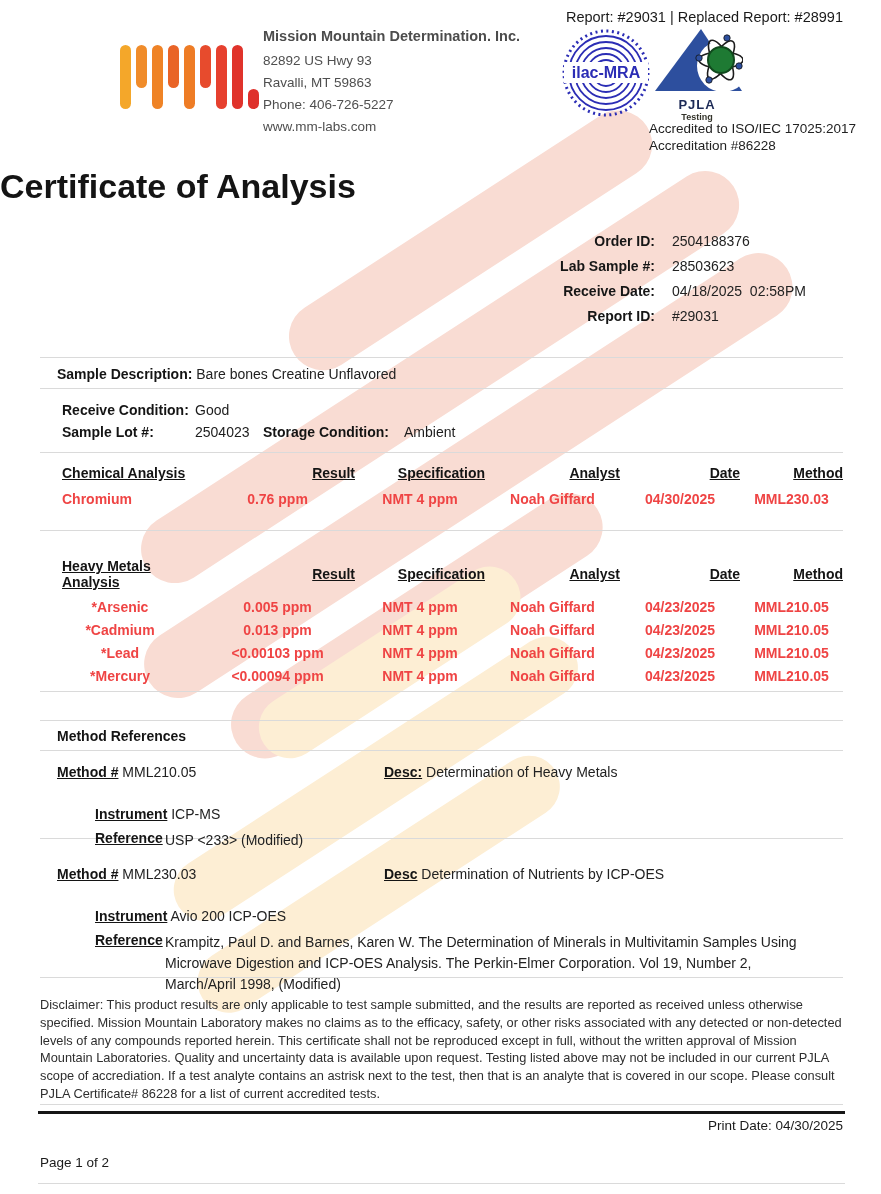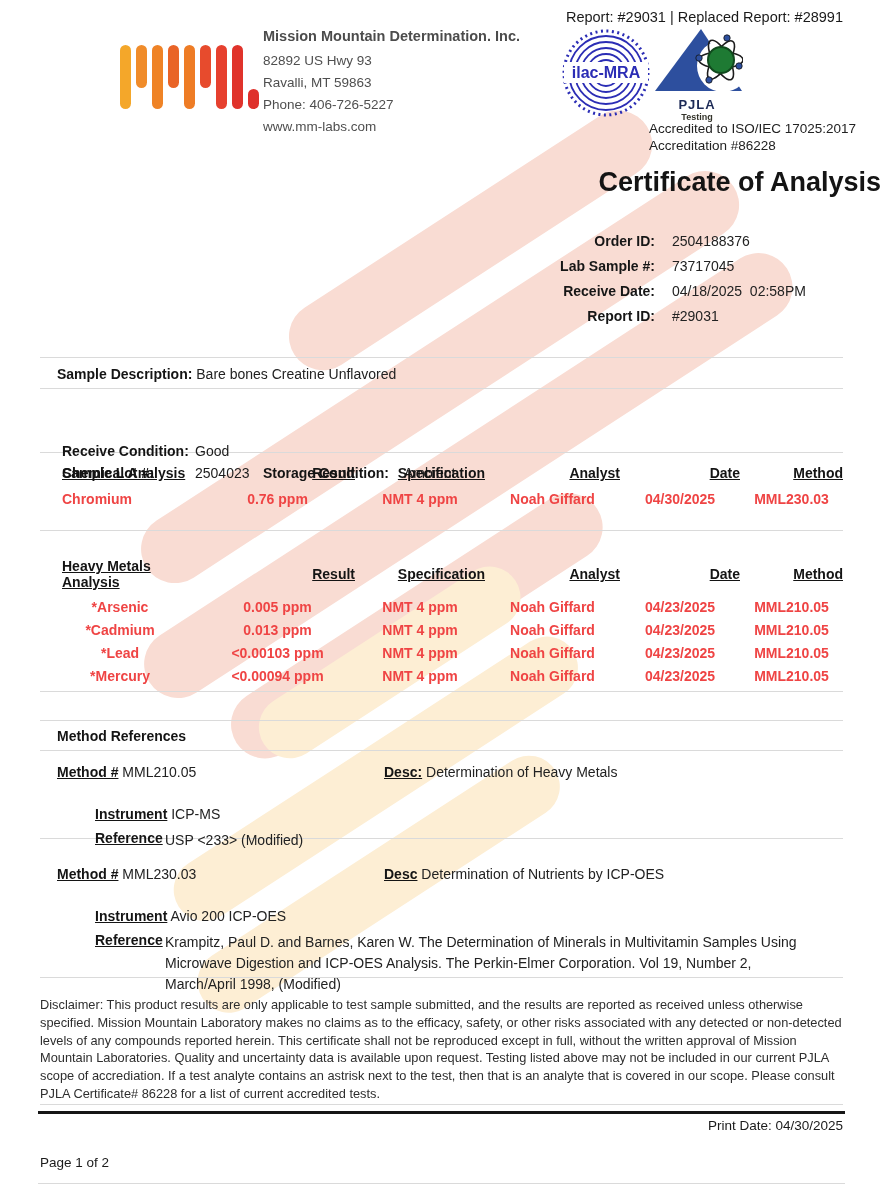--- a/index.html
+++ b/index.html
@@ -36,38 +36,38 @@
   .company .cline { font-size: 13.5px; color: #4f4f4f; line-height: 22px; }
 
   .ilac { position: absolute; left: 562px; top: 29px; width: 88px; height: 88px; }
   .pjla { position: absolute; left: 651px; top: 26px; width: 92px; text-align: center; }
   .pjla-name { font-size: 13px; font-weight: bold; color: #1c2a56; letter-spacing: 1px; margin-top: 1px; }
   .pjla-sub { font-size: 9px; font-weight: bold; color: #33332a; }
 
   .accred { position: absolute; left: 649px; top: 120px; font-size: 13.5px; color: #222; line-height: 17px; }
 
   
-  .title { position: absolute; top: 167px; left: 0; width: 100%; text-align: right;
-           font-size: 27px; font-weight: bold; color: #141414; }
+  .title { position: absolute; top: 167px; left: 0; width: 100%; text-align: left;
+           font-size: 34px; font-weight: bold; color: #141414; }
 
   .order-info { position: absolute; top: 233px; left: 440px; width: 340px;
                 display: grid; grid-template-columns: 215px 1fr; row-gap: 9px; font-size: 14px; }
   .oi-label { font-weight: bold; text-align: right; color: #161616; }
   .oi-value { padding-left: 17px; color: #222; white-space: pre; }
 
   
   .hr { position: absolute; left: 40px; width: 803px; height: 1px; background: #dadada; }
   .hr-thick { position: absolute; left: 38px; width: 807px; height: 3px; background: #161616; }
 
   
   .sample-desc { position: absolute; top: 366px; left: 57px; font-size: 14px; color: #222; }
   .b { font-weight: bold; color: #141414; }
   .cond-row1 { position: absolute; top: 402px; left: 0; width: 100%; font-size: 14px; }
   .cond-row2 { position: absolute; top: 424px; left: 0; width: 100%; font-size: 14px; }
-  .abs { position: absolute; white-space: nowrap; margin-top: 41px; }
+  .abs { position: absolute; white-space: nowrap; }
 
   
   table.coa { position: absolute; left: 40px; width: 803px; border-collapse: collapse; table-layout: fixed; font-size: 14px; }
   table.coa th { font-weight: bold; text-decoration: underline; color: #141414; text-align: right; padding: 2px 0 5px 0; }
   table.coa td { color: #ef4444; text-align: center; padding: 5px 0 3px 0; font-weight: bold; }
   table.coa th:first-child, table.coa td:first-child { text-align: left; padding-left: 22px; }
   #chem-table { top: 463px; }
   #hm-table { top: 556px; }
   #hm-table td { padding: 4px 0 3px 0; text-align: center; }
 
@@ -174,21 +174,21 @@
       <div>Accredited to ISO/IEC 17025:2017</div>
       <div>Accreditation #86228</div>
     </div>
 
     <div class="title">Certificate of Analysis</div>
 
     <div class="order-info">
       <div class="oi-label">Order ID:</div>
       <div class="oi-value">2504188376</div>
       <div class="oi-label">Lab Sample #:</div>
-      <div class="oi-value">73717045</div>
+      <div class="oi-value">28503623</div>
       <div class="oi-label">Receive Date:</div>
       <div class="oi-value">04/18/2025  02:58PM</div>
       <div class="oi-label">Report ID:</div>
       <div class="oi-value">#29031</div>
     </div>
 
     <div class="hr" style="top:357px"></div>
     <div class="hr" style="top:388px"></div>
     <div class="hr" style="top:452px"></div>
     <div class="hr" style="top:530px"></div>

